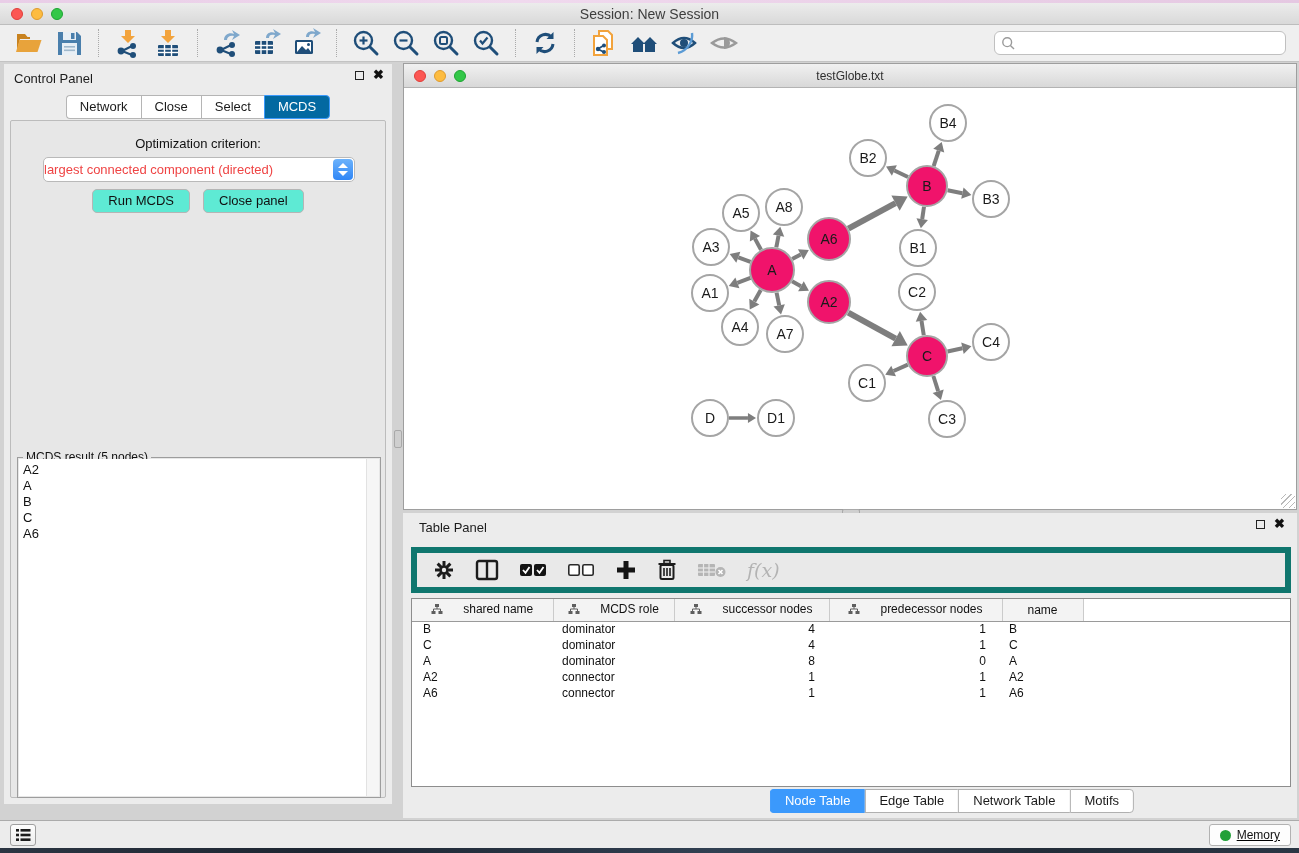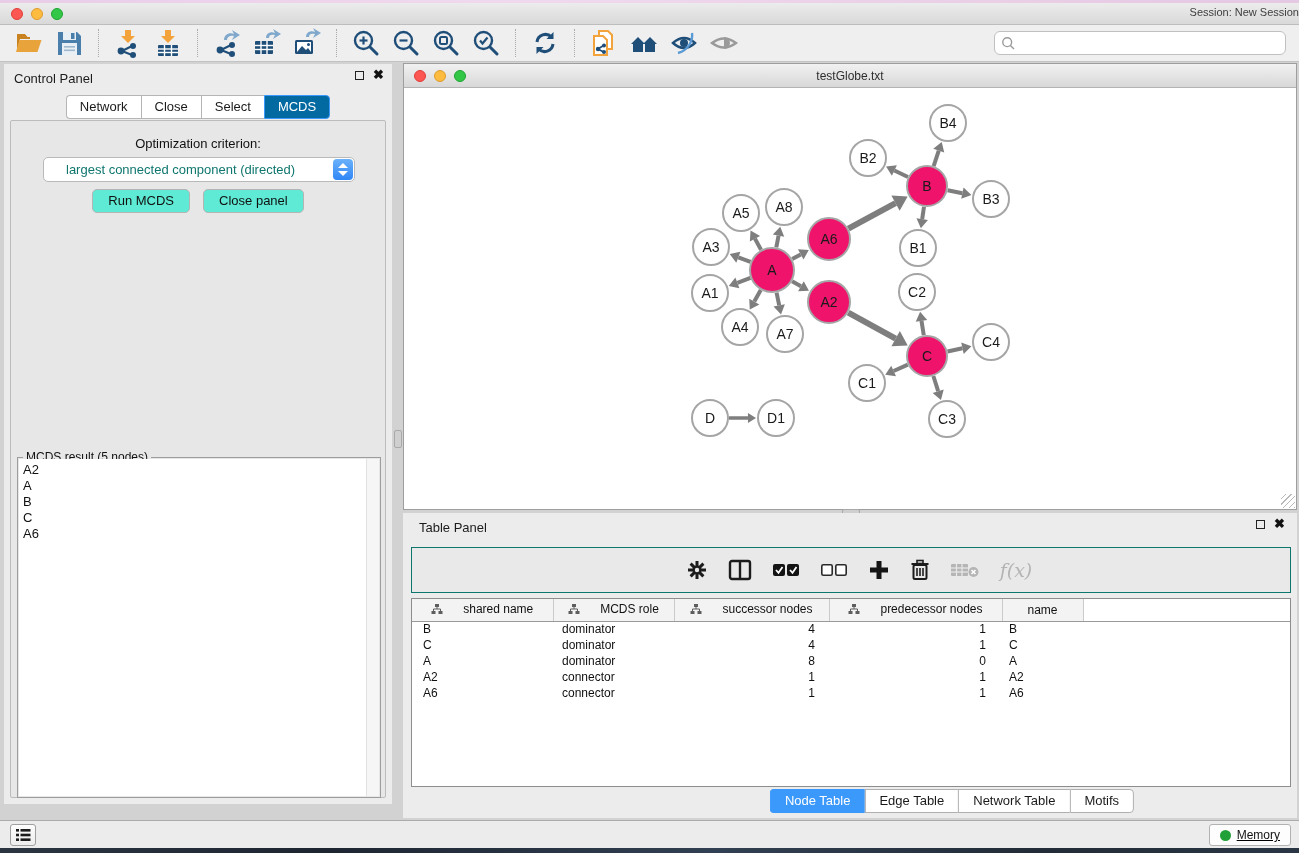--- a/index.html
+++ b/index.html
@@ -11,21 +11,21 @@
   .desktop-top { position:absolute; top:0; left:0; right:0; height:3px; background:linear-gradient(90deg,#e9cde7,#f0d9ee 40%,#e5c8e2); }
   .desktop-bottom { position:absolute; bottom:0; left:0; right:0; height:5px; background:linear-gradient(90deg,#2b3542,#1d2531 25%,#314052 55%,#222c38 80%,#2a3644); }
 
   
   .titlebar { position:absolute; top:3px; left:0; right:0; height:22px; background:linear-gradient(#ececec,#d9d9d9); border-bottom:1px solid #bdbdbd; }
   .lights { position:absolute; left:11px; top:5px; display:flex; gap:8px; }
   .light { width:12px; height:12px; border-radius:50%; }
   .light.red { background:#fc5753; border:1px solid #df3e3a; }
   .light.yellow { background:#fdbc40; border:1px solid #de9b2d; }
   .light.green { background:#33c748; border:1px solid #1da432; }
-  .win-title { position:absolute; left:0; right:0; top:3px; text-align:right; font-size:11px; color:#3e3e3e; }
+  .win-title { position:absolute; left:0; right:0; top:3px; text-align:center; font-size:14px; color:#3e3e3e; }
 
   
   .toolbar { position:absolute; top:25px; left:0; right:0; height:37px; background:#efefef; border-bottom:1px solid #c3c3c3; display:flex; align-items:center; padding:0 9px; }
   .tbi { width:30px; height:30px; margin:0 5px; display:flex; align-items:center; justify-content:center; cursor:pointer; }
   .tb-sep { width:0; height:28px; border-left:1px dotted #aaa; margin:0 9px; }
   .searchbox { margin-left:auto; margin-right:4px; width:292px; height:24px; background:#fff; border:1px solid #c0c0c0; border-radius:6px; display:flex; align-items:center; padding:0 6px; }
   .searchbox input { border:none; outline:none; flex:1; font-size:12px; font-family:"Liberation Sans",sans-serif; background:transparent; }
 
   
   .main { position:absolute; top:62px; left:0; right:0; height:758px; background:#d2d2d2; }
@@ -38,21 +38,21 @@
   .float-btn { width:9px; height:9px; border:1.5px solid #222; display:inline-block; cursor:pointer; }
   .close-btn { font-size:13px; font-weight:bold; color:#111; line-height:10px; cursor:pointer; }
   .cp-tabs { position:absolute; top:31px; left:0; width:100%; display:flex; justify-content:center; }
   .cp-tab { font-size:13px; padding:3px 13px 4px; background:#fff; border:1px solid #b5b5b5; border-right:none; color:#1a1a1a; cursor:pointer; }
   .cp-tab:first-child { border-radius:4px 0 0 4px; }
   .cp-tab:last-child { border-right:1px solid #b5b5b5; border-radius:0 4px 4px 0; }
   .cp-tab.active { background:#0369a1; border-color:#3b99fc; color:#fff; }
   .cp-content { position:absolute; top:56px; left:6px; right:6px; bottom:6px; background:#e7e7e7; border:1px solid #bcbcbc; border-radius:2px; }
   .opt-label { position:absolute; top:15px; width:100%; text-align:center; font-size:13px; color:#111; }
   .dropdown { position:absolute; left:32px; right:30px; top:36px; height:25px; background:#fff; border:1px solid #b9b9b9; border-radius:5px; display:flex; align-items:center; cursor:pointer; }
-  .dd-text { flex:1; font-size:13px; color:#0f766e; padding-left:22px; white-space:nowrap; overflow:hidden; }
+  .dd-text { flex:1; font-size:13px; color:#ef4444; padding-left:0; white-space:nowrap; overflow:hidden; }
   .dd-stepper { width:20px; height:21px; margin-right:1px; border-radius:4px; background:linear-gradient(#6cb2fb,#2f86f6); position:relative; }
   .dd-stepper::before, .dd-stepper::after { content:""; position:absolute; left:5px; border-left:5px solid transparent; border-right:5px solid transparent; }
   .dd-stepper::before { top:4px; border-bottom:5px solid #fff; }
   .dd-stepper::after { bottom:4px; border-top:5px solid #fff; }
   .cp-buttons { position:absolute; top:68px; width:100%; display:flex; justify-content:center; gap:13px; }
   .btn { font-size:13px; color:#111; background:#5eead4; border:1px solid #b5b5b5; border-radius:5px; padding:3px 15px 4px; cursor:pointer; }
   .groupbox { position:absolute; left:6px; width:364px; top:336px; height:341px; border:1px solid #9d9d9d; }
   .groupbox-label { position:absolute; top:-8px; left:5px; background:#e7e7e7; font-size:12px; color:#111; padding:0 3px; }
   .mcds-list { position:absolute; inset:1px; background:#fff; overflow:hidden; }
   .mcds-scroll { position:absolute; top:0; bottom:0; right:0; width:13px; background:#f6f6f6; border-left:1px solid #e2e2e2; }
@@ -66,21 +66,21 @@
   .nw-title { position:absolute; left:0; right:0; top:5px; text-align:center; font-size:12px; color:#2e2e2e; }
   .nw-canvas { position:absolute; top:25px; left:1px; right:1px; bottom:1px; background:#fff; }
   .resize-grip { position:absolute; right:1px; bottom:1px; width:14px; height:14px; background:repeating-linear-gradient(135deg,transparent 0 3px,#b9b9b9 3px 4px); cursor:nwse-resize; }
 
   
   .vgrip { position:absolute; left:394px; top:368px; width:8px; height:18px; background:#cfcfcf; border:1px solid #a9a9a9; border-radius:2px; cursor:col-resize; }
   .hgrip { position:absolute; left:842px; top:447px; width:18px; height:8px; background:#cfcfcf; border:1px solid #a9a9a9; border-radius:2px; cursor:row-resize; }
 
   
   .tpanel { position:absolute; left:403px; top:451px; width:894px; height:305px; background:#ececec; }
-  .tp-toolbar { position:absolute; left:8px; right:6px; top:34px; height:46px; background:#e9e9e9; border:1px solid #0f766e; display:flex; align-items:center; gap:20px; padding-left:16px;justify-content:center; }
+  .tp-toolbar { position:absolute; left:8px; right:6px; top:34px; height:46px; background:#e9e9e9; border:6px solid #0f766e; display:flex; align-items:center; gap:20px; padding-left:16px; }
   .tpi { display:flex; align-items:center; justify-content:center; cursor:pointer; }
   .fx-label { font-family:"DejaVu Serif","Liberation Serif",serif; font-style:italic; font-size:19px; color:#b3b3b3; cursor:default; }
   .tbl-wrap { position:absolute; left:8px; right:6px; top:85px; height:189px; background:#fff; border:1px solid #8d8d8d; overflow:hidden; }
   table.ntable { border-collapse:collapse; table-layout:fixed; width:100%; }
   .ntable th { height:22px; background:#f3f3f3; border-bottom:1px solid #9a9a9a; border-right:1px solid #cbcbcb; font-size:12px; font-weight:normal; color:#111; text-align:center; }
   .ntable th.filler { background:#fff; border-right:none; }
   .ntable td { height:16px; font-size:12px; color:#111; white-space:nowrap; overflow:hidden; }
   .ntable td.c0 { padding-left:11px; }
   .ntable td.c1 { padding-left:9px; }
   .ntable td.c2 { text-align:right; padding-right:14px; }

